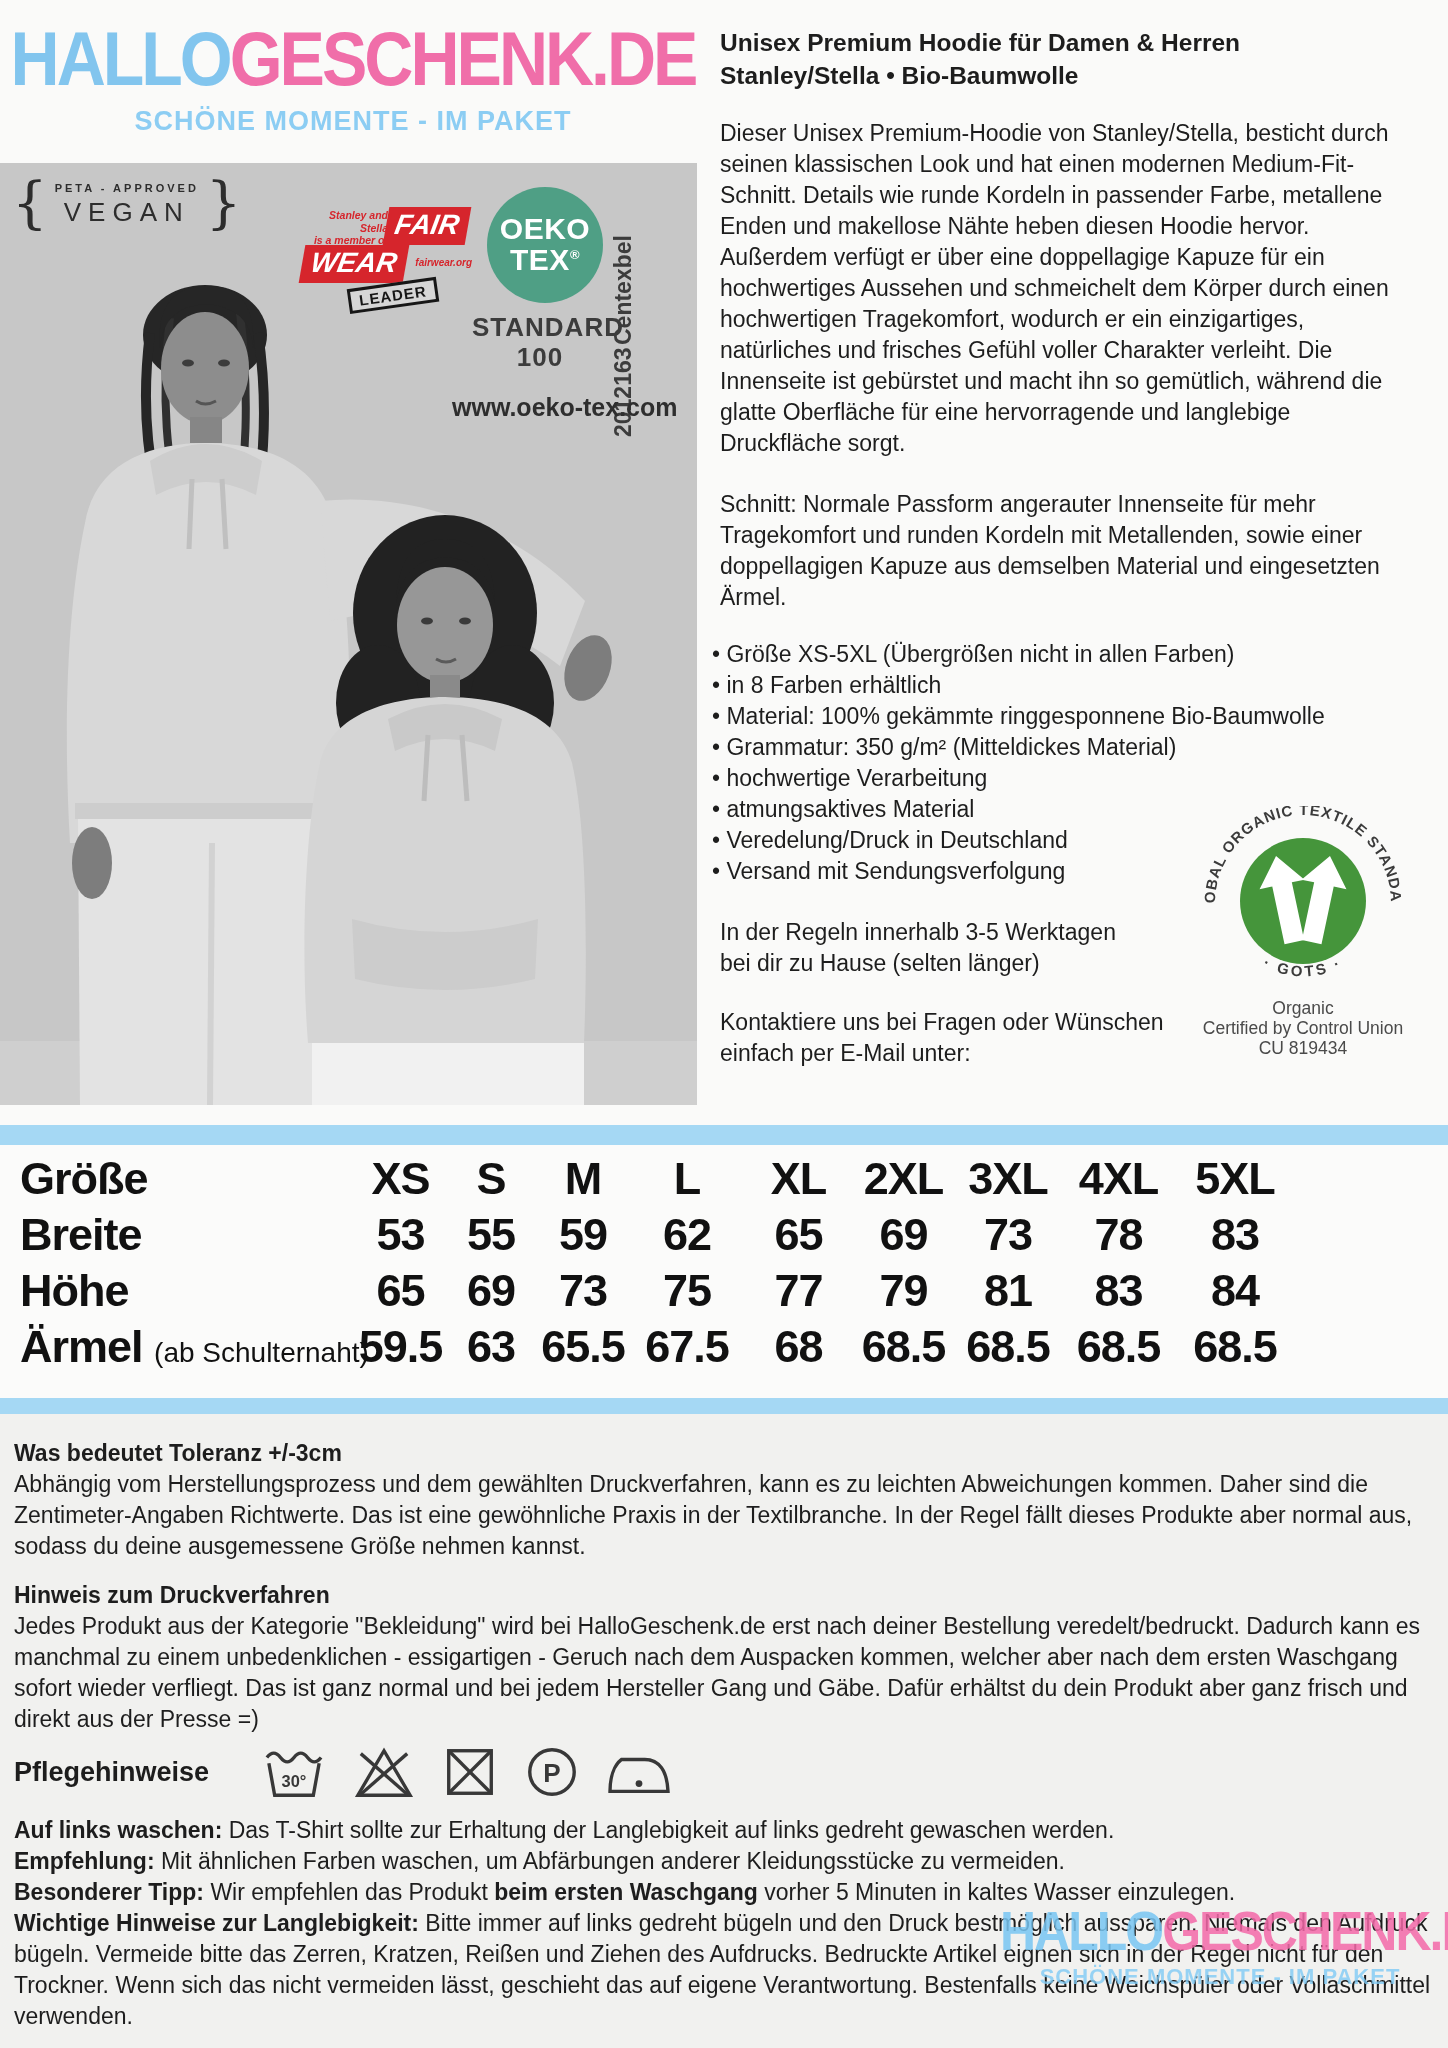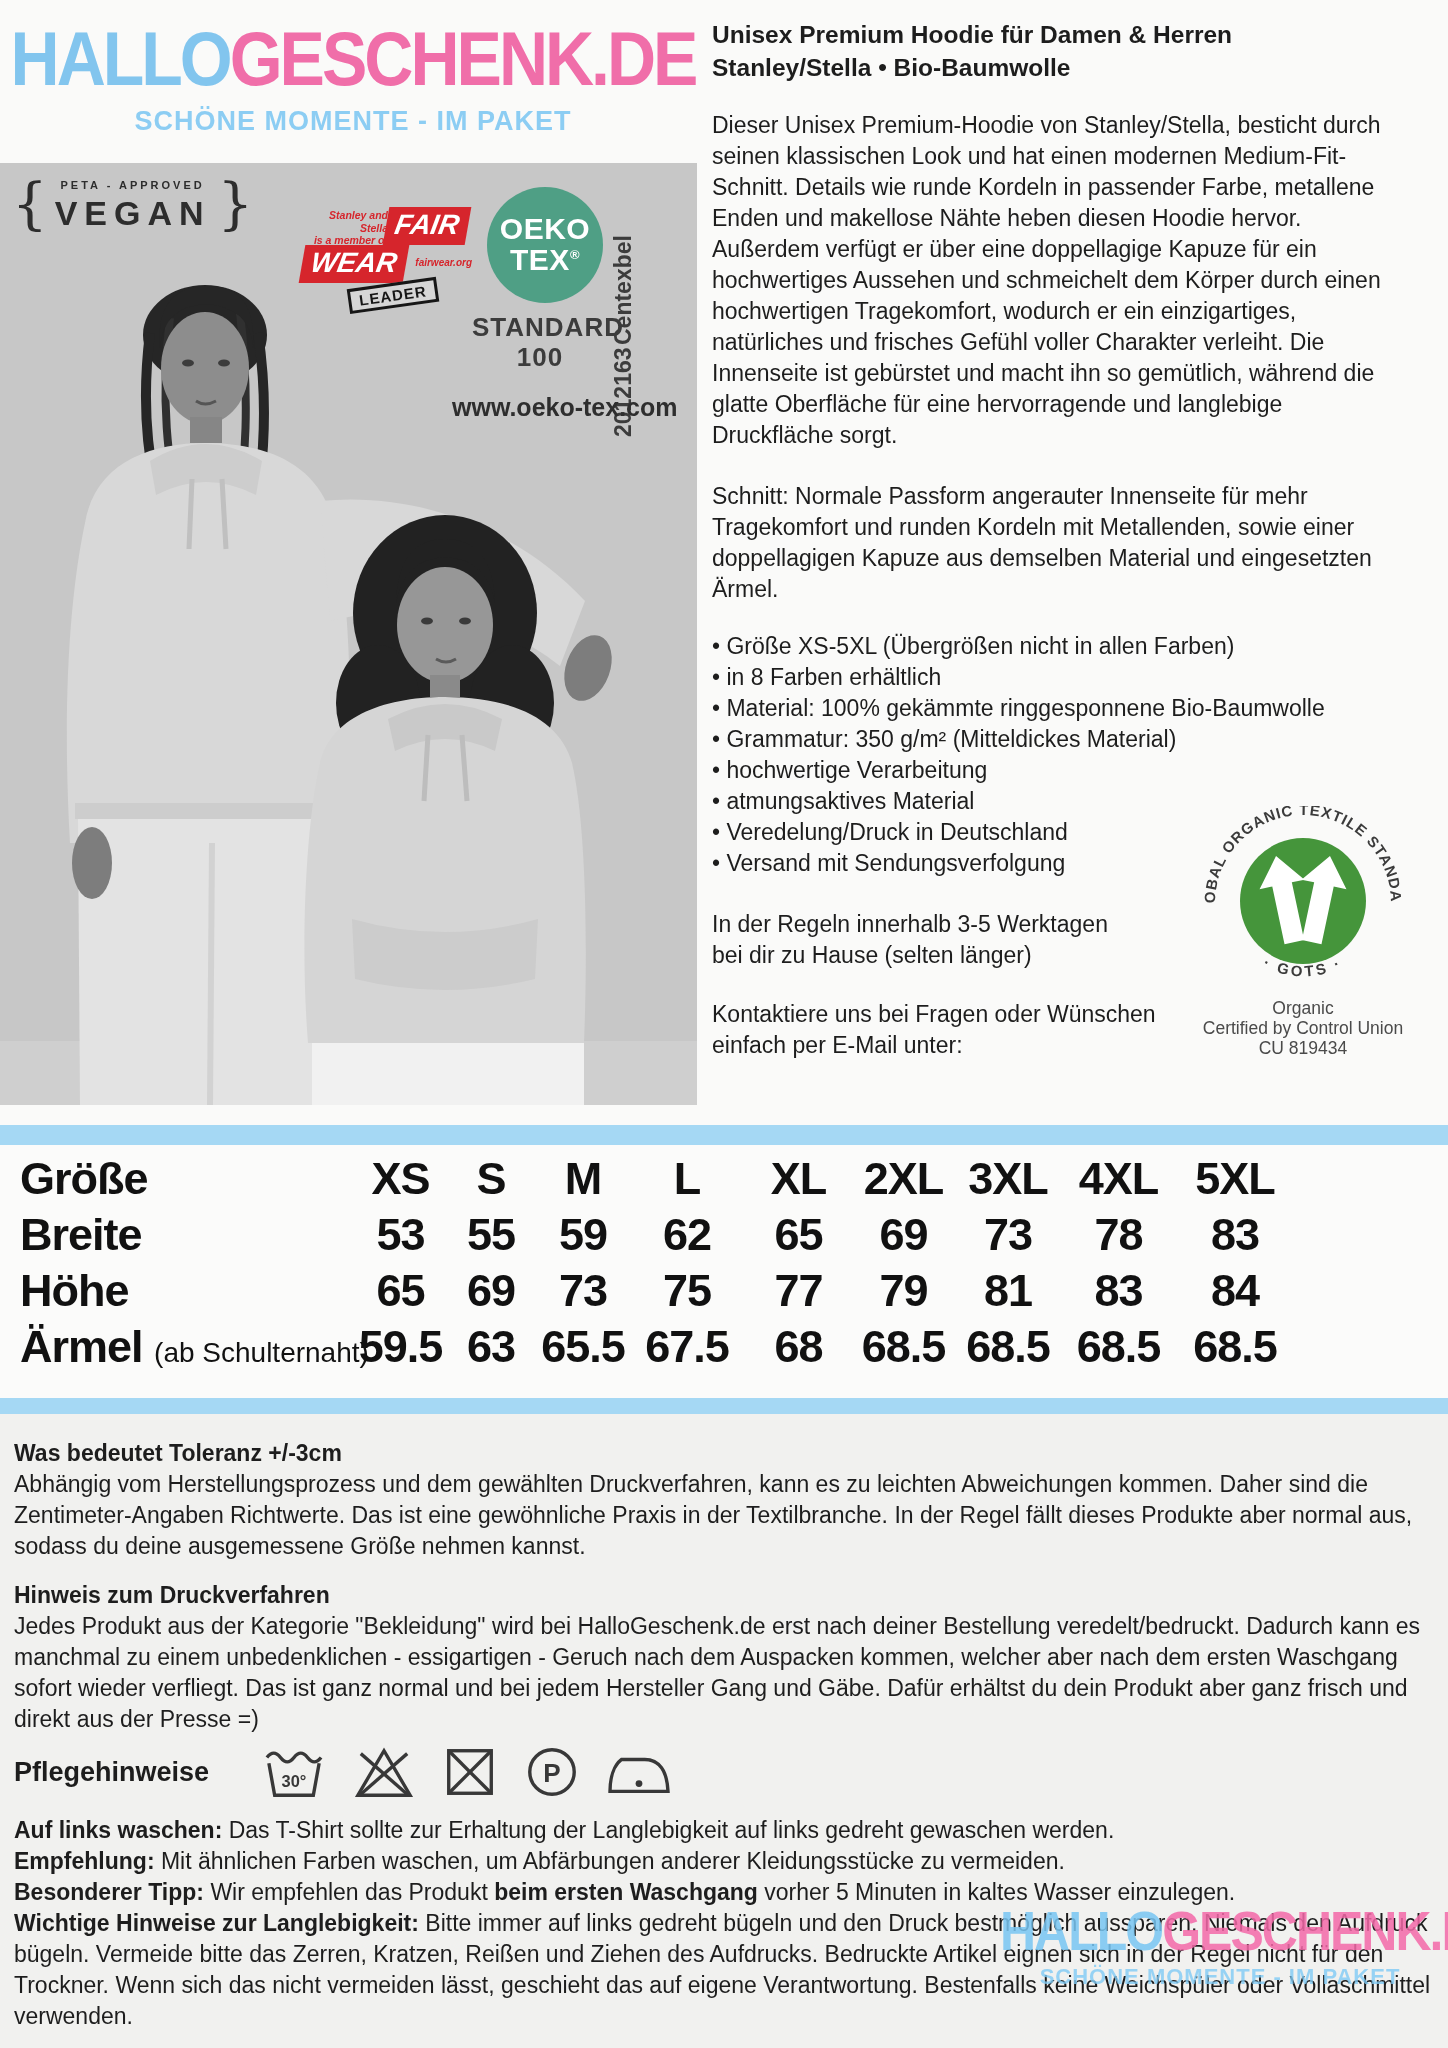--- a/index.html
+++ b/index.html
@@ -16,21 +16,21 @@
 
   
   .photo{position:absolute;left:0;top:163px;width:697px;height:942px;background:#c7c7c7;}
   .photo svg.models{position:absolute;left:0;top:0;}
 
   
   .vegan{position:absolute;left:12px;top:16px;display:flex;align-items:center;gap:7px;color:#2d2d2d;}
   .vegan .brace{font-family:"DejaVu Serif",serif;font-size:56px;font-weight:400;line-height:1;margin-top:-4px;}
   .vegan .vtxt{text-align:center;}
   .vegan .v1{font-size:11px;font-weight:700;letter-spacing:3px;}
-  .vegan .v2{font-size:34px;font-weight:700;letter-spacing:7px;margin-top:3px;}
+  .vegan .v2{font-size:26px;font-weight:400;letter-spacing:7px;margin-top:3px;}
 
   
   .fairwear{position:absolute;left:300px;top:44px;width:168px;height:108px;}
   .fw-member{position:absolute;left:0;top:2px;font-size:10.5px;font-weight:700;font-style:italic;
              color:#d6252c;line-height:1.2;text-align:right;width:88px;}
   .fw-fair{position:absolute;right:0;top:0;background:#d6252c;color:#fff;font-style:italic;font-weight:700;
            font-size:28px;line-height:1;padding:4px 9px 6px;transform:skewX(-10deg);}
   .fw-wear{position:absolute;left:2px;top:38px;background:#d6252c;color:#fff;font-style:italic;font-weight:700;
            font-size:28px;line-height:1;padding:4px 9px 6px;transform:skewX(-10deg);}
   .fw-org{position:absolute;right:-4px;top:50px;color:#d6252c;font-size:10px;font-weight:700;font-style:italic;}
@@ -44,21 +44,21 @@
   .oeko-circle sup{font-size:13px;}
   .oeko-standard{position:absolute;left:472px;top:150px;width:136px;text-align:center;font-weight:700;
                  font-size:26px;color:#3c3c3c;line-height:1.15;letter-spacing:1px;}
   .oeko-cert{position:absolute;left:610px;top:104px;height:170px;writing-mode:vertical-rl;
              transform:rotate(180deg);font-weight:700;font-size:23px;color:#3c3c3c;line-height:1.2;
              display:flex;gap:2px;}
   .oeko-url{position:absolute;left:452px;top:230px;font-weight:700;font-size:25px;color:#2e2e2e;}
 
   
   .right-col{position:absolute;left:712px;top:18px;width:690px;font-size:23px;line-height:31px;color:#1d1d1d;}
-  .right-col p{margin:0;}
+  .right-col p{margin:8px;}
   .title{font-weight:700;font-size:24.5px;line-height:33px;}
   .desc{margin-top:26px !important;}
   .cut{margin-top:30px !important;}
   .bullets{margin:26px 0 0 0;padding:0;list-style:none;}
   .bullets li{margin:0;}
   .delivery{margin-top:30px !important;}
   .contact{margin-top:28px !important;}
   .email{margin-top:26px !important;font-weight:700;}
 
   

